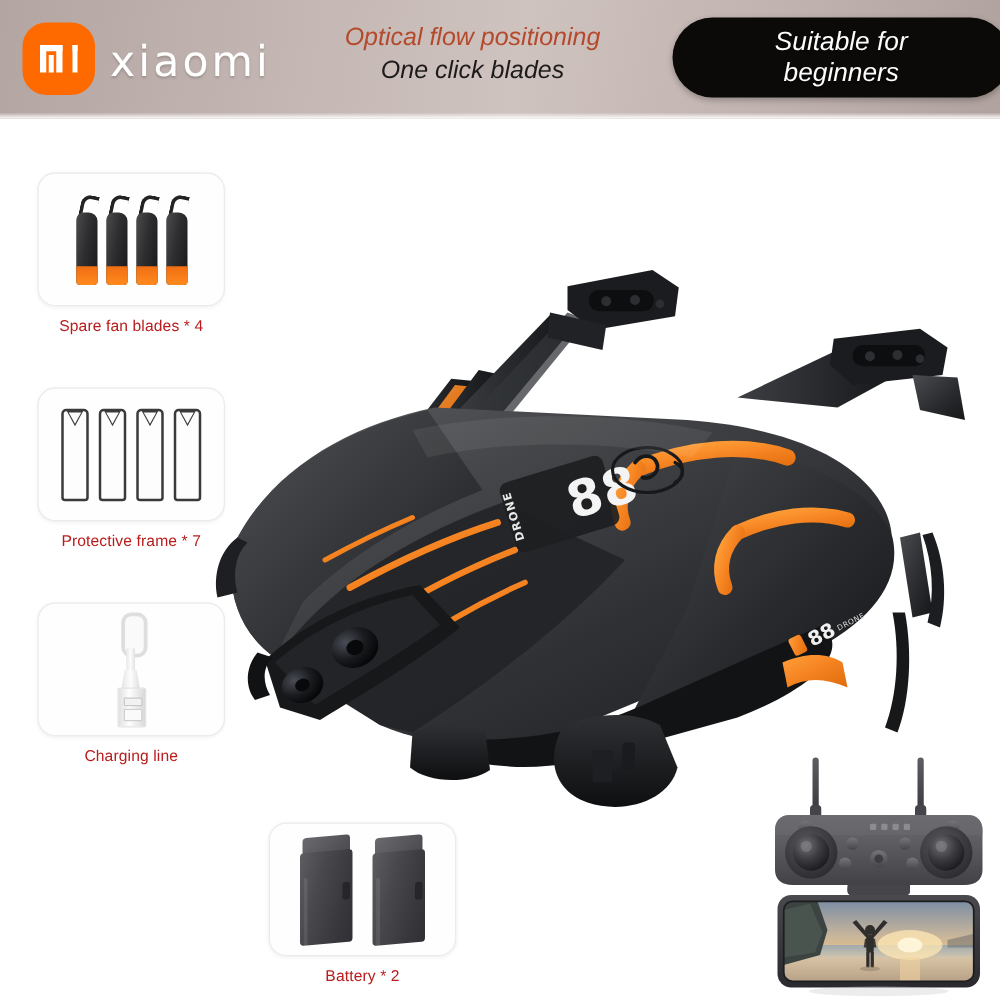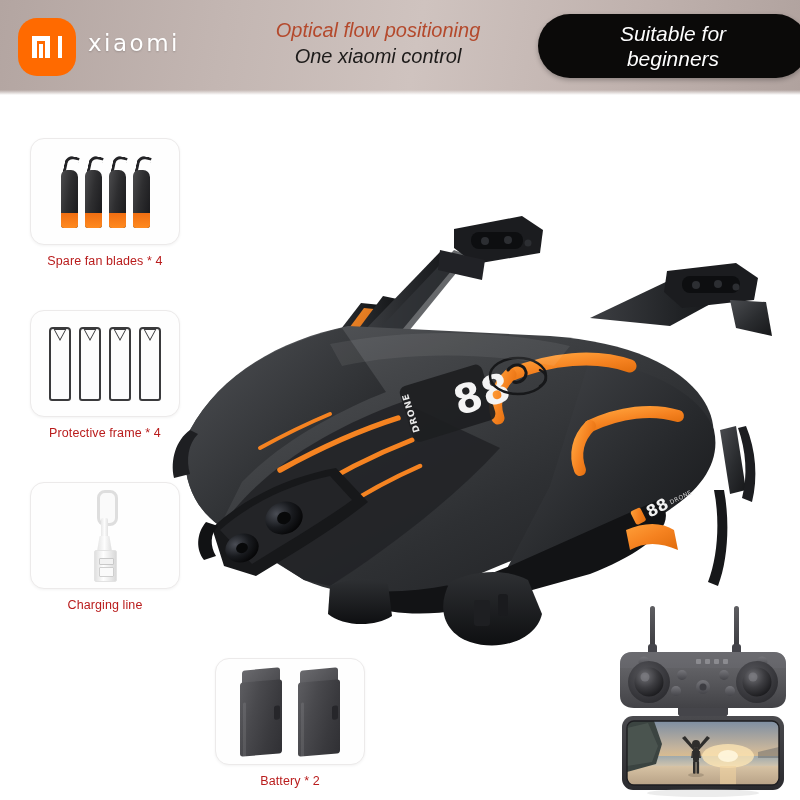--- a/index.html
+++ b/index.html
@@ -30,21 +30,21 @@
   .mi-glyph i{position:absolute;bottom:0;background:#fff;display:block;}
   .mi-b1{left:0;width:4.5px;height:22px;}
   .mi-b2{left:6.5px;width:4.5px;height:14px;}
   .mi-b3{left:13px;width:4.5px;height:22px;}
   .mi-b4{left:25.5px;width:4.5px;height:22px;}
   .mi-glyph .mi-top{left:0;top:0;width:17.5px;height:4.5px;bottom:auto;}
   .mi-glyph .mi-dot{left:25.5px;top:0;width:4.5px;height:4.5px;bottom:auto;}
 
   .xiaomi-word{
     position:absolute;left:88px;top:30px;
-    font-size:23px;letter-spacing:2.5px;color:#ffffff;
+    font-size:34px;letter-spacing:2.5px;color:#ffffff;
     font-weight:400;text-transform:lowercase;
     font-family:"DejaVu Sans", sans-serif;
     text-shadow:0 1px 2px rgba(0,0,0,.18);
   }
   .hdr-lines{
     position:absolute;left:253px;top:18px;width:250px;text-align:center;
   }
   .hdr-l1{
     font-size:20px;font-style:italic;color:#b4492c;font-weight:400;
     line-height:25px;white-space:nowrap;
@@ -212,21 +212,21 @@
         <i class="mi-top"></i>
           <i class="mi-b4"></i>
           <i class="mi-dot"></i>
       </div>
     </div>
 
     <div class="xiaomi-word">xiaomi</div>
 
     <div class="hdr-lines">
       <div class="hdr-l1">Optical flow positioning</div>
-      <div class="hdr-l2">One xiaomi control</div>
+      <div class="hdr-l2">One click blades</div>
     </div>
 
     <div class="pill">
       <span>Suitable for</span>
       <span>beginners</span>
     </div>
   </div>
 
 
   <div class="drone">
@@ -420,21 +420,21 @@
 
   <div class="acc" style="left:30px;top:310px;">
     <div class="box" style="width:148px;height:105px;">
       <div class="frames">
         <div class="frame"></div>
           <div class="frame"></div>
         <div class="frame"></div>
           <div class="frame"></div>
       </div>
     </div>
-    <div class="cap">Protective frame * 4</div>
+    <div class="cap">Protective frame * 7</div>
   </div>
 
   <div class="acc" style="left:30px;top:482px;">
     <div class="box" style="width:148px;height:105px;">
       <div class="usb">
         <div class="loop"></div>
           <div class="neck"></div>
         <div class="taper"></div>
           <div class="plug"></div>
       </div>

